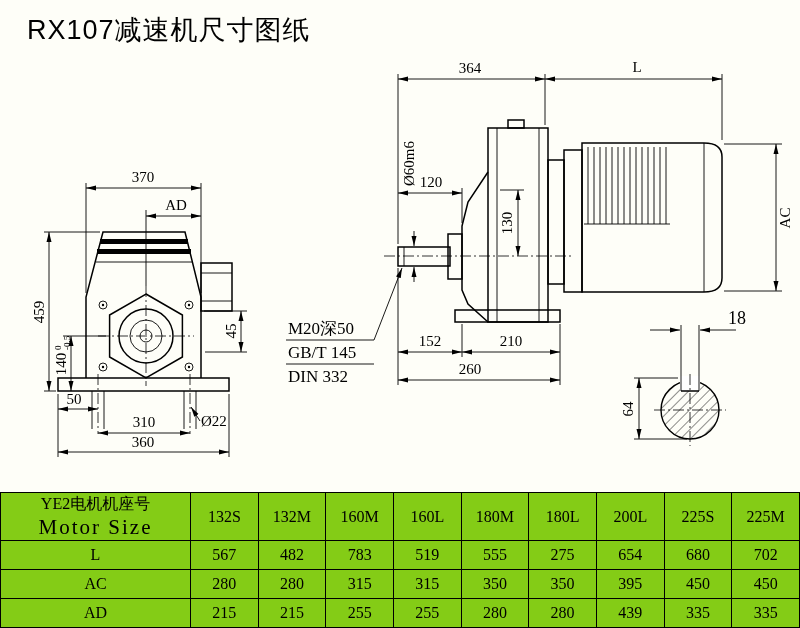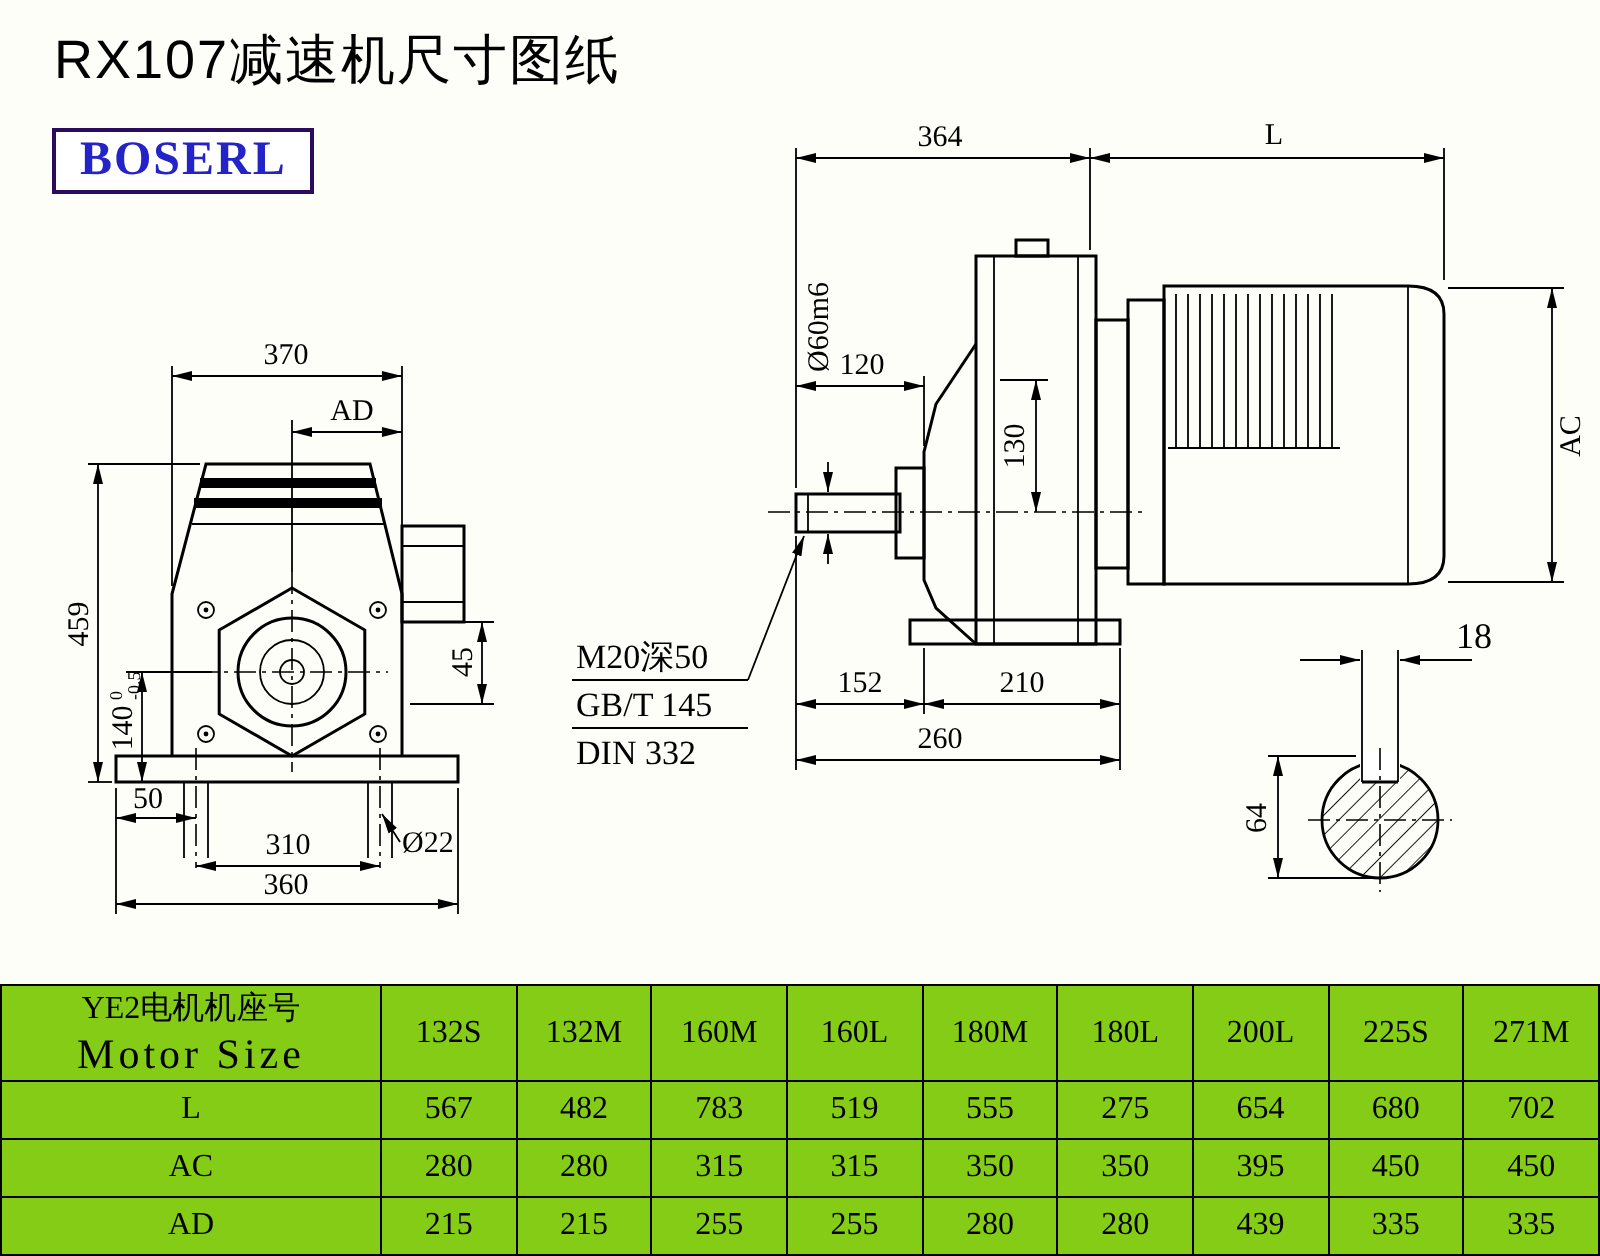--- a/index.html
+++ b/index.html
@@ -30,21 +30,20 @@
   tr.data{height:29px}
   .hcell .cn{font-size:16px}
   .hcell .en{font-size:21px;letter-spacing:2px}
 </style>
 </head>
 <body>
 
 <div id="stage">
 
   <div class="title">RX107减速机尺寸图纸</div>
-  <div class="logo">BOSERL</div>
 
   <svg class="draw" width="800" height="492" viewBox="0 0 800 492">
     <defs>
       <marker id="arr" viewBox="0 0 10 6" markerWidth="10" markerHeight="6" refX="10" refY="3" orient="auto-start-reverse" markerUnits="userSpaceOnUse">
         <path d="M10,3 L0,0.5 L0,5.5 Z" fill="#000"></path>
       </marker>
       <pattern id="hatch" width="7" height="7" patternTransform="rotate(45)" patternUnits="userSpaceOnUse">
         <line x1="0" y1="0" x2="0" y2="7" stroke="#000" stroke-width="0.9"></line>
       </pattern>
     </defs>
@@ -237,21 +236,21 @@
           <div class="en">Motor Size</div>
         </th>
         <th>132S</th>
         <th>132M</th>
         <th>160M</th>
         <th>160L</th>
         <th>180M</th>
         <th>180L</th>
         <th>200L</th>
         <th>225S</th>
-        <th>271M</th>
+        <th>225M</th>
       </tr>
       <tr class="data">
         <td>L</td>
         <td>567</td>
         <td>482</td>
         <td>783</td>
         <td>519</td>
         <td>555</td>
         <td>275</td>
         <td>654</td>

